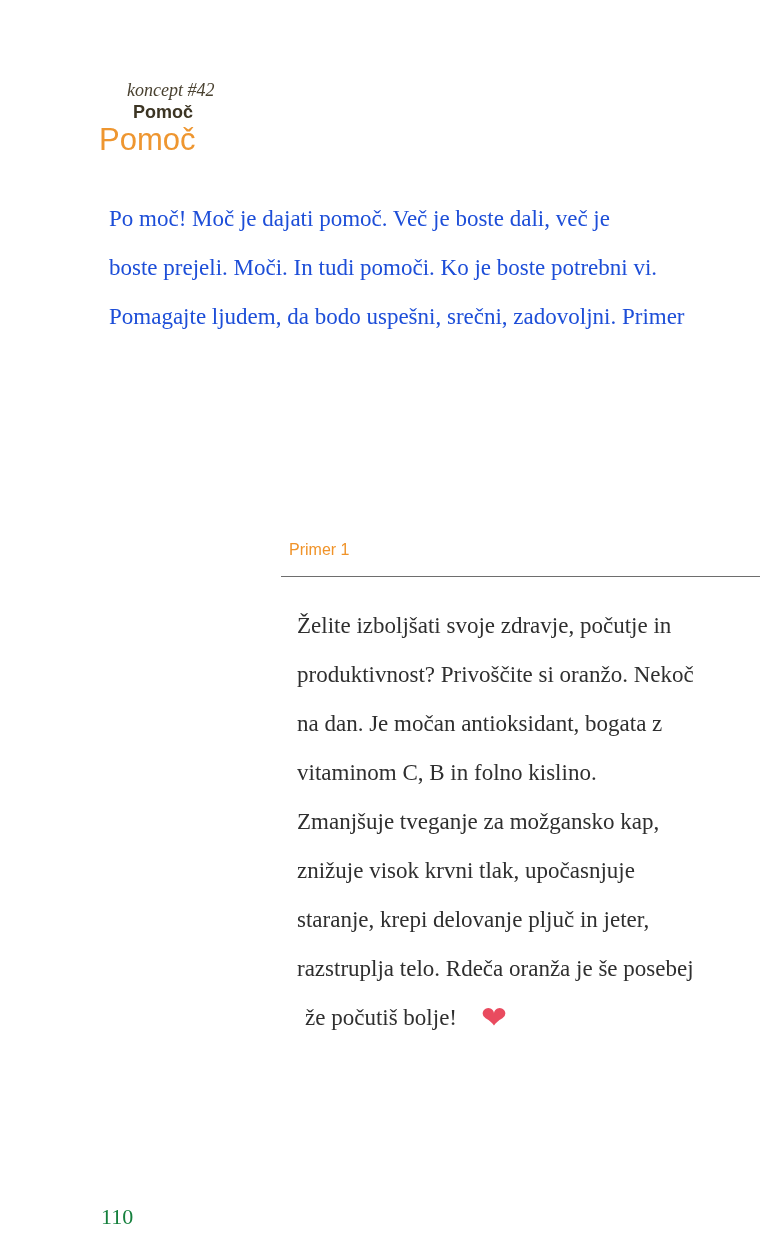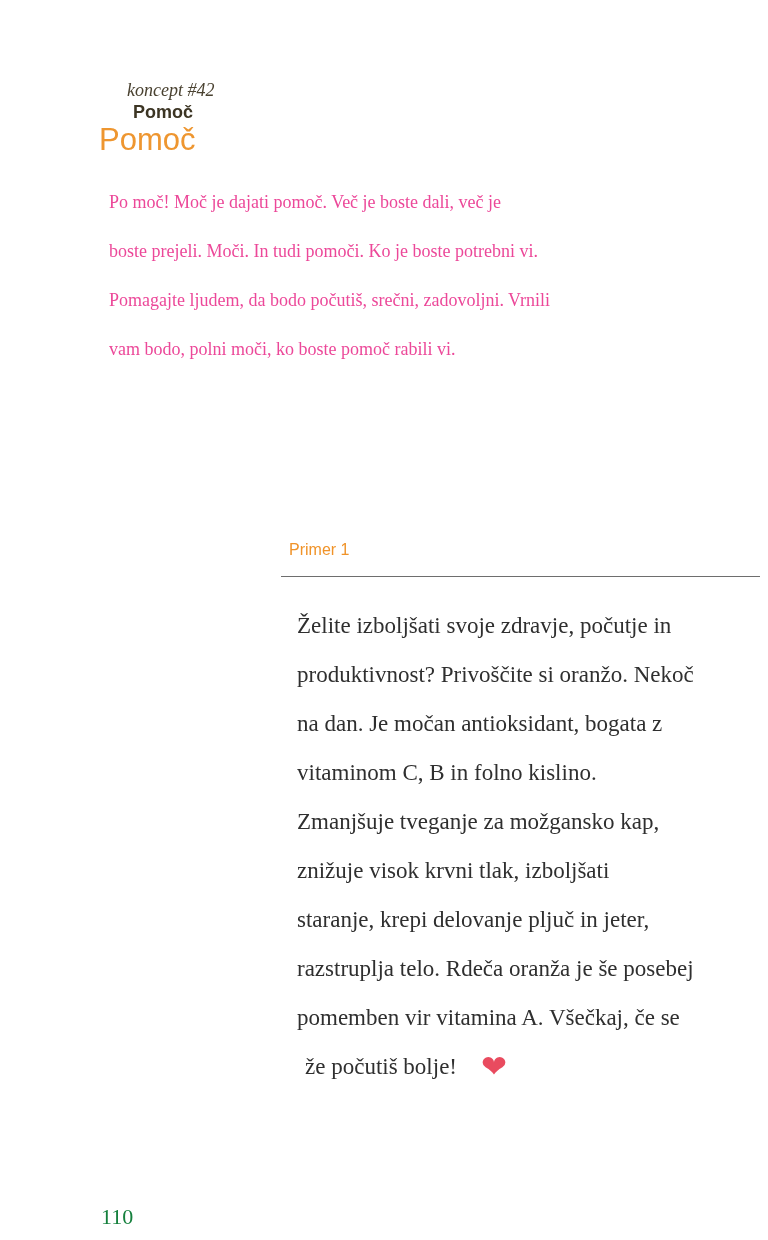--- a/index.html
+++ b/index.html
@@ -38,25 +38,25 @@
     top: 97px;
     font-family: "Liberation Sans", sans-serif;
     font-weight: 400;
     font-size: 31px;
     line-height: 38px;
     color: #ee9630;
   }
   .intro {
     position: absolute;
     left: 77px;
-    top: 154px;
+    top: 170px;
     font-family: "Liberation Serif", serif;
-    font-size: 18px;
+    font-size: 23px;
     line-height: 33px;
-    color: #ec4899;
+    color: #1d4ed8;
   }
   .intro .line, .example-lines .line { white-space: pre; }
   .example {
     position: absolute;
     left: 257px;
     top: 506px;
     width: 511px;
   }
   .example-label {
     font-family: "Liberation Sans", sans-serif;
@@ -104,36 +104,34 @@
   <div class="kicker">
     <span class="kicker-series">koncept #42</span>
     <span class="kicker-title">Pomoč</span>
   </div>
 
   <h1 class="page-title">Pomoč</h1>
 
   <div class="intro">
     <div class="line">Po moč! Moč je dajati pomoč. Več je boste dali, več je</div>
     <div class="line">boste prejeli. Moči. In tudi pomoči. Ko je boste potrebni vi.</div>
-    <div class="line">Pomagajte ljudem, da bodo počutiš, srečni, zadovoljni. Vrnili</div>
-    <div class="line">vam bodo, polni moči, ko boste pomoč rabili vi.</div>
+    <div class="line">Pomagajte ljudem, da bodo uspešni, srečni, zadovoljni. Primer</div>
   </div>
 
   <div class="example">
     <div class="example-label">Primer 1</div>
     <div class="example-rule"></div>
     <div class="example-lines">
       <div class="line">Želite izboljšati svoje zdravje, počutje in</div>
       <div class="line">produktivnost? Privoščite si oranžo. Nekoč</div>
       <div class="line">na dan. Je močan antioksidant, bogata z</div>
       <div class="line">vitaminom C, B in folno kislino.</div>
       <div class="line">Zmanjšuje tveganje za možgansko kap,</div>
-      <div class="line">znižuje visok krvni tlak, izboljšati</div>
+      <div class="line">znižuje visok krvni tlak, upočasnjuje</div>
       <div class="line">staranje, krepi delovanje pljuč in jeter,</div>
       <div class="line">razstruplja telo. Rdeča oranža je še posebej</div>
-      <div class="line">pomemben vir vitamina A. Všečkaj, če se</div>
       <div class="line"><span>že počutiš bolje!</span><span class="heart">❤</span></div>
     </div>
   </div>
 
   <div class="page-number">110</div>
 
 </div>
 
 </body></html>

